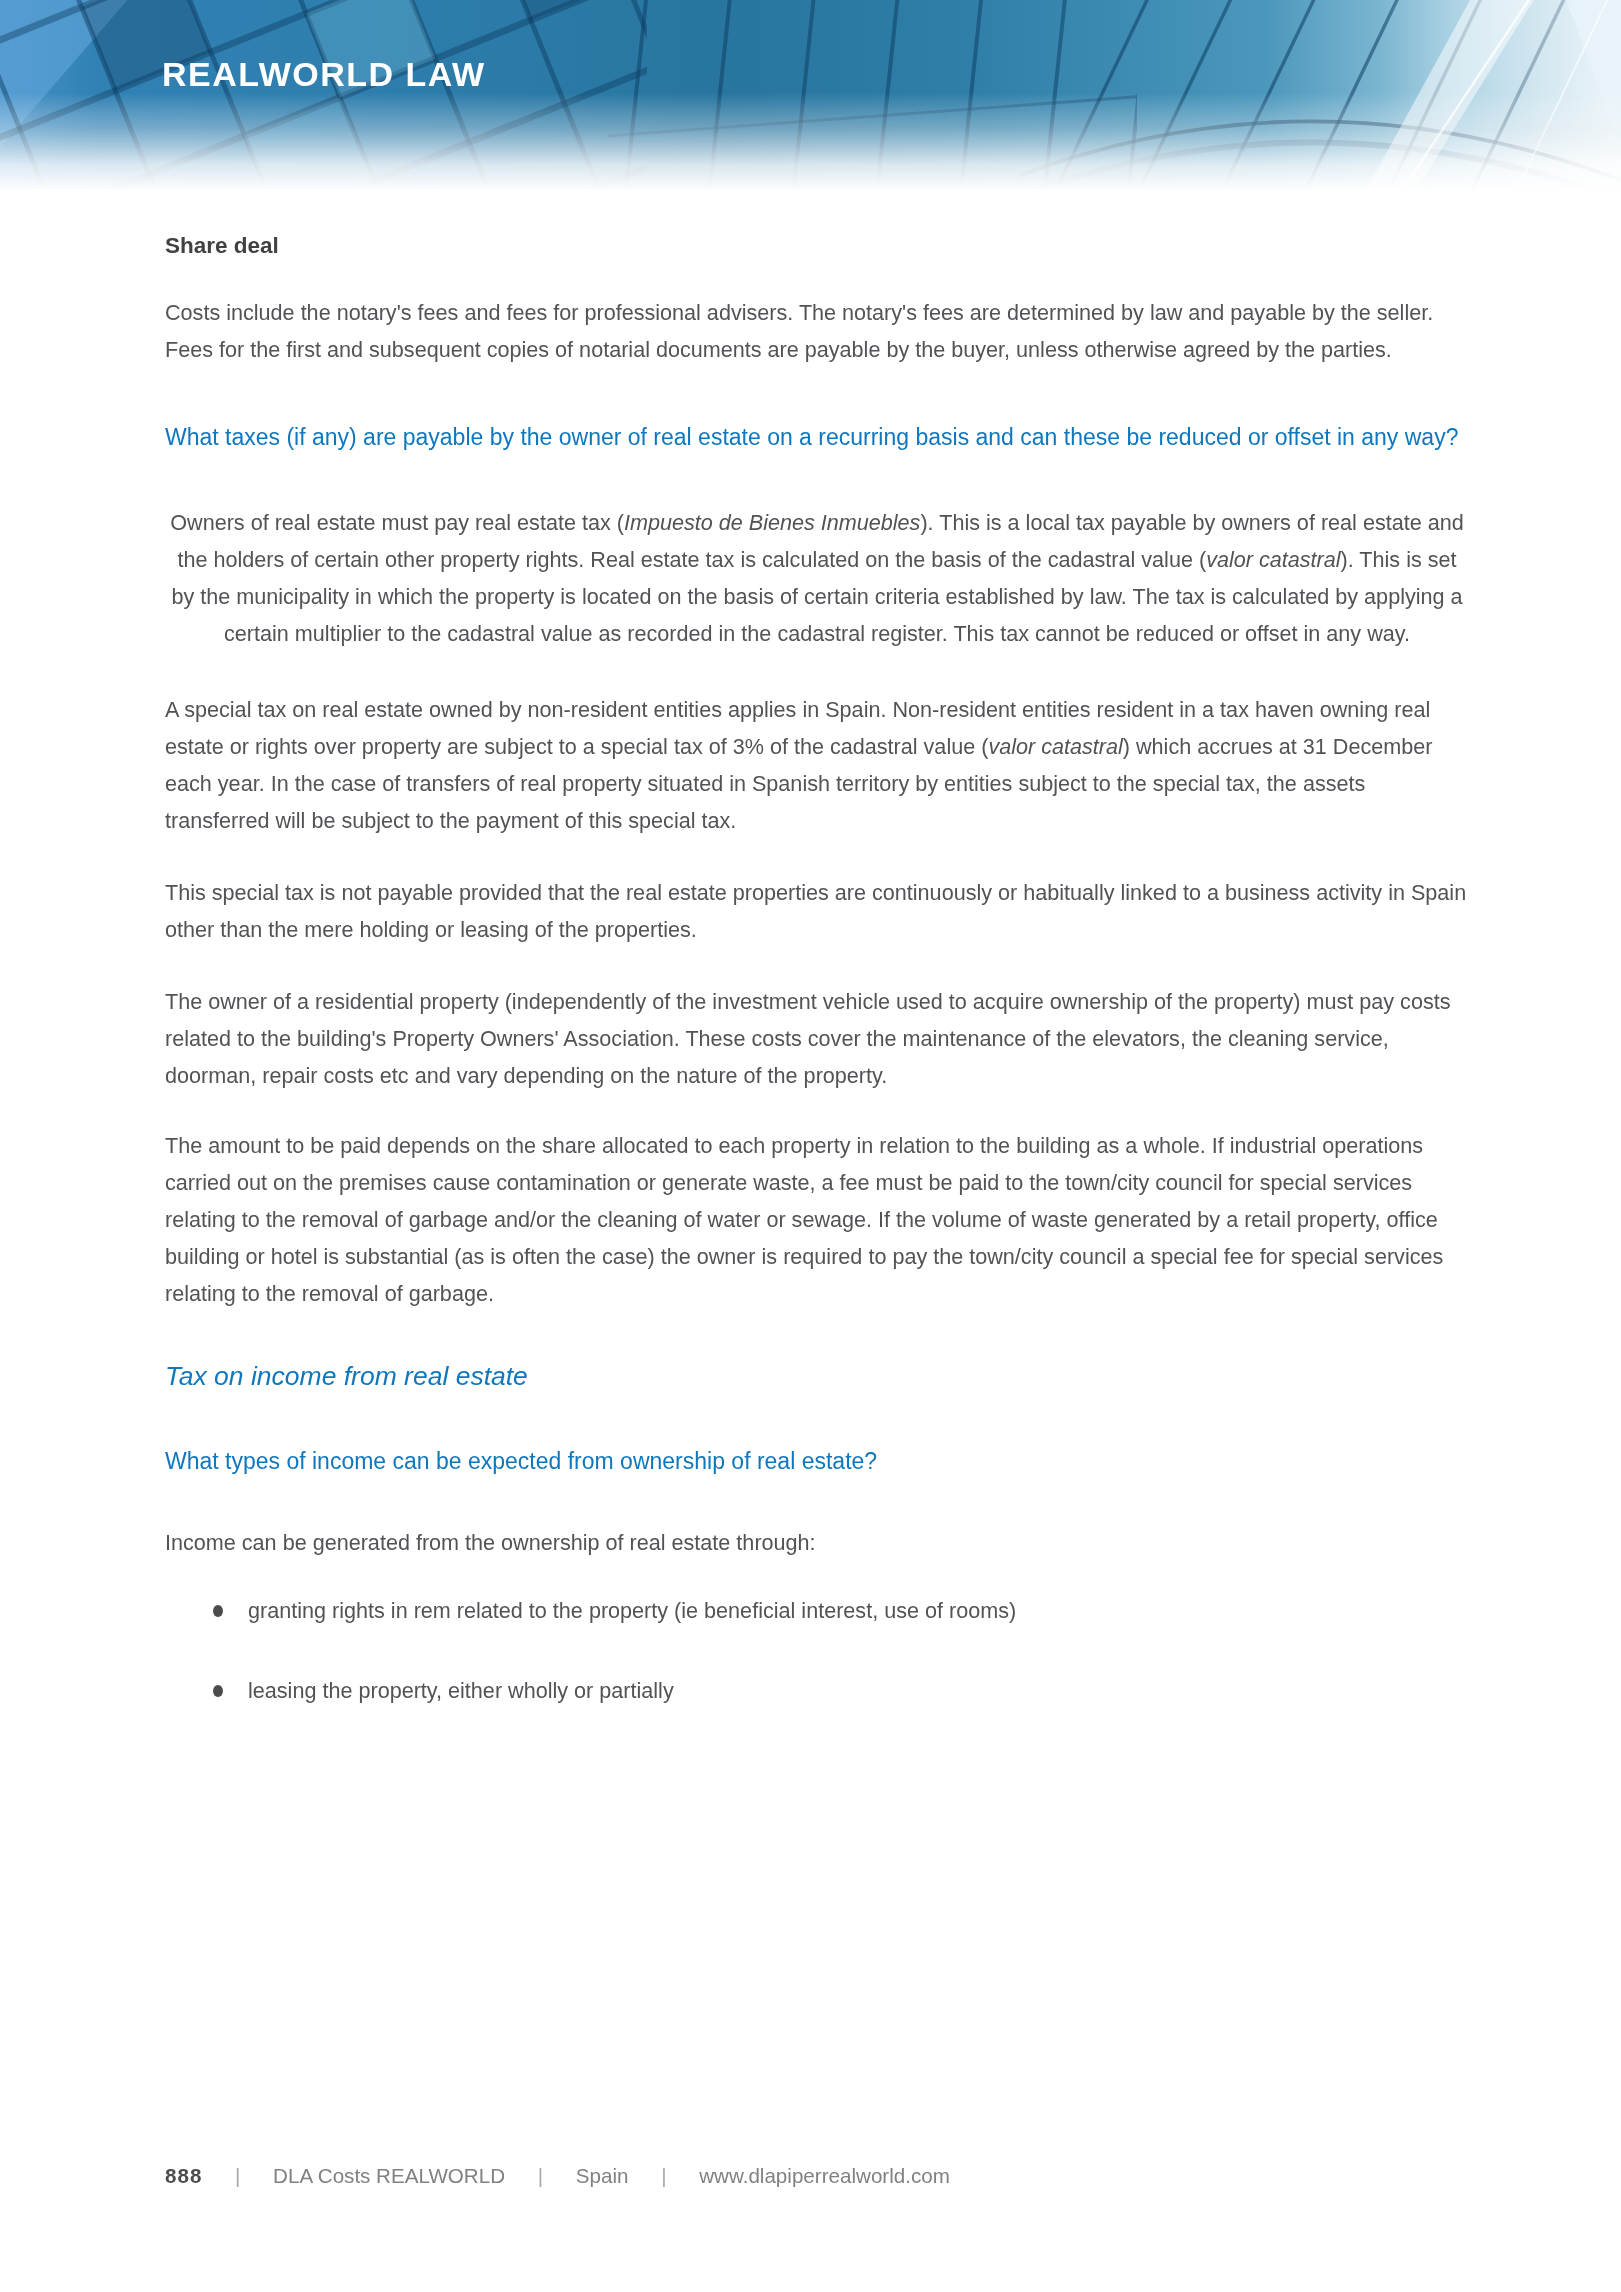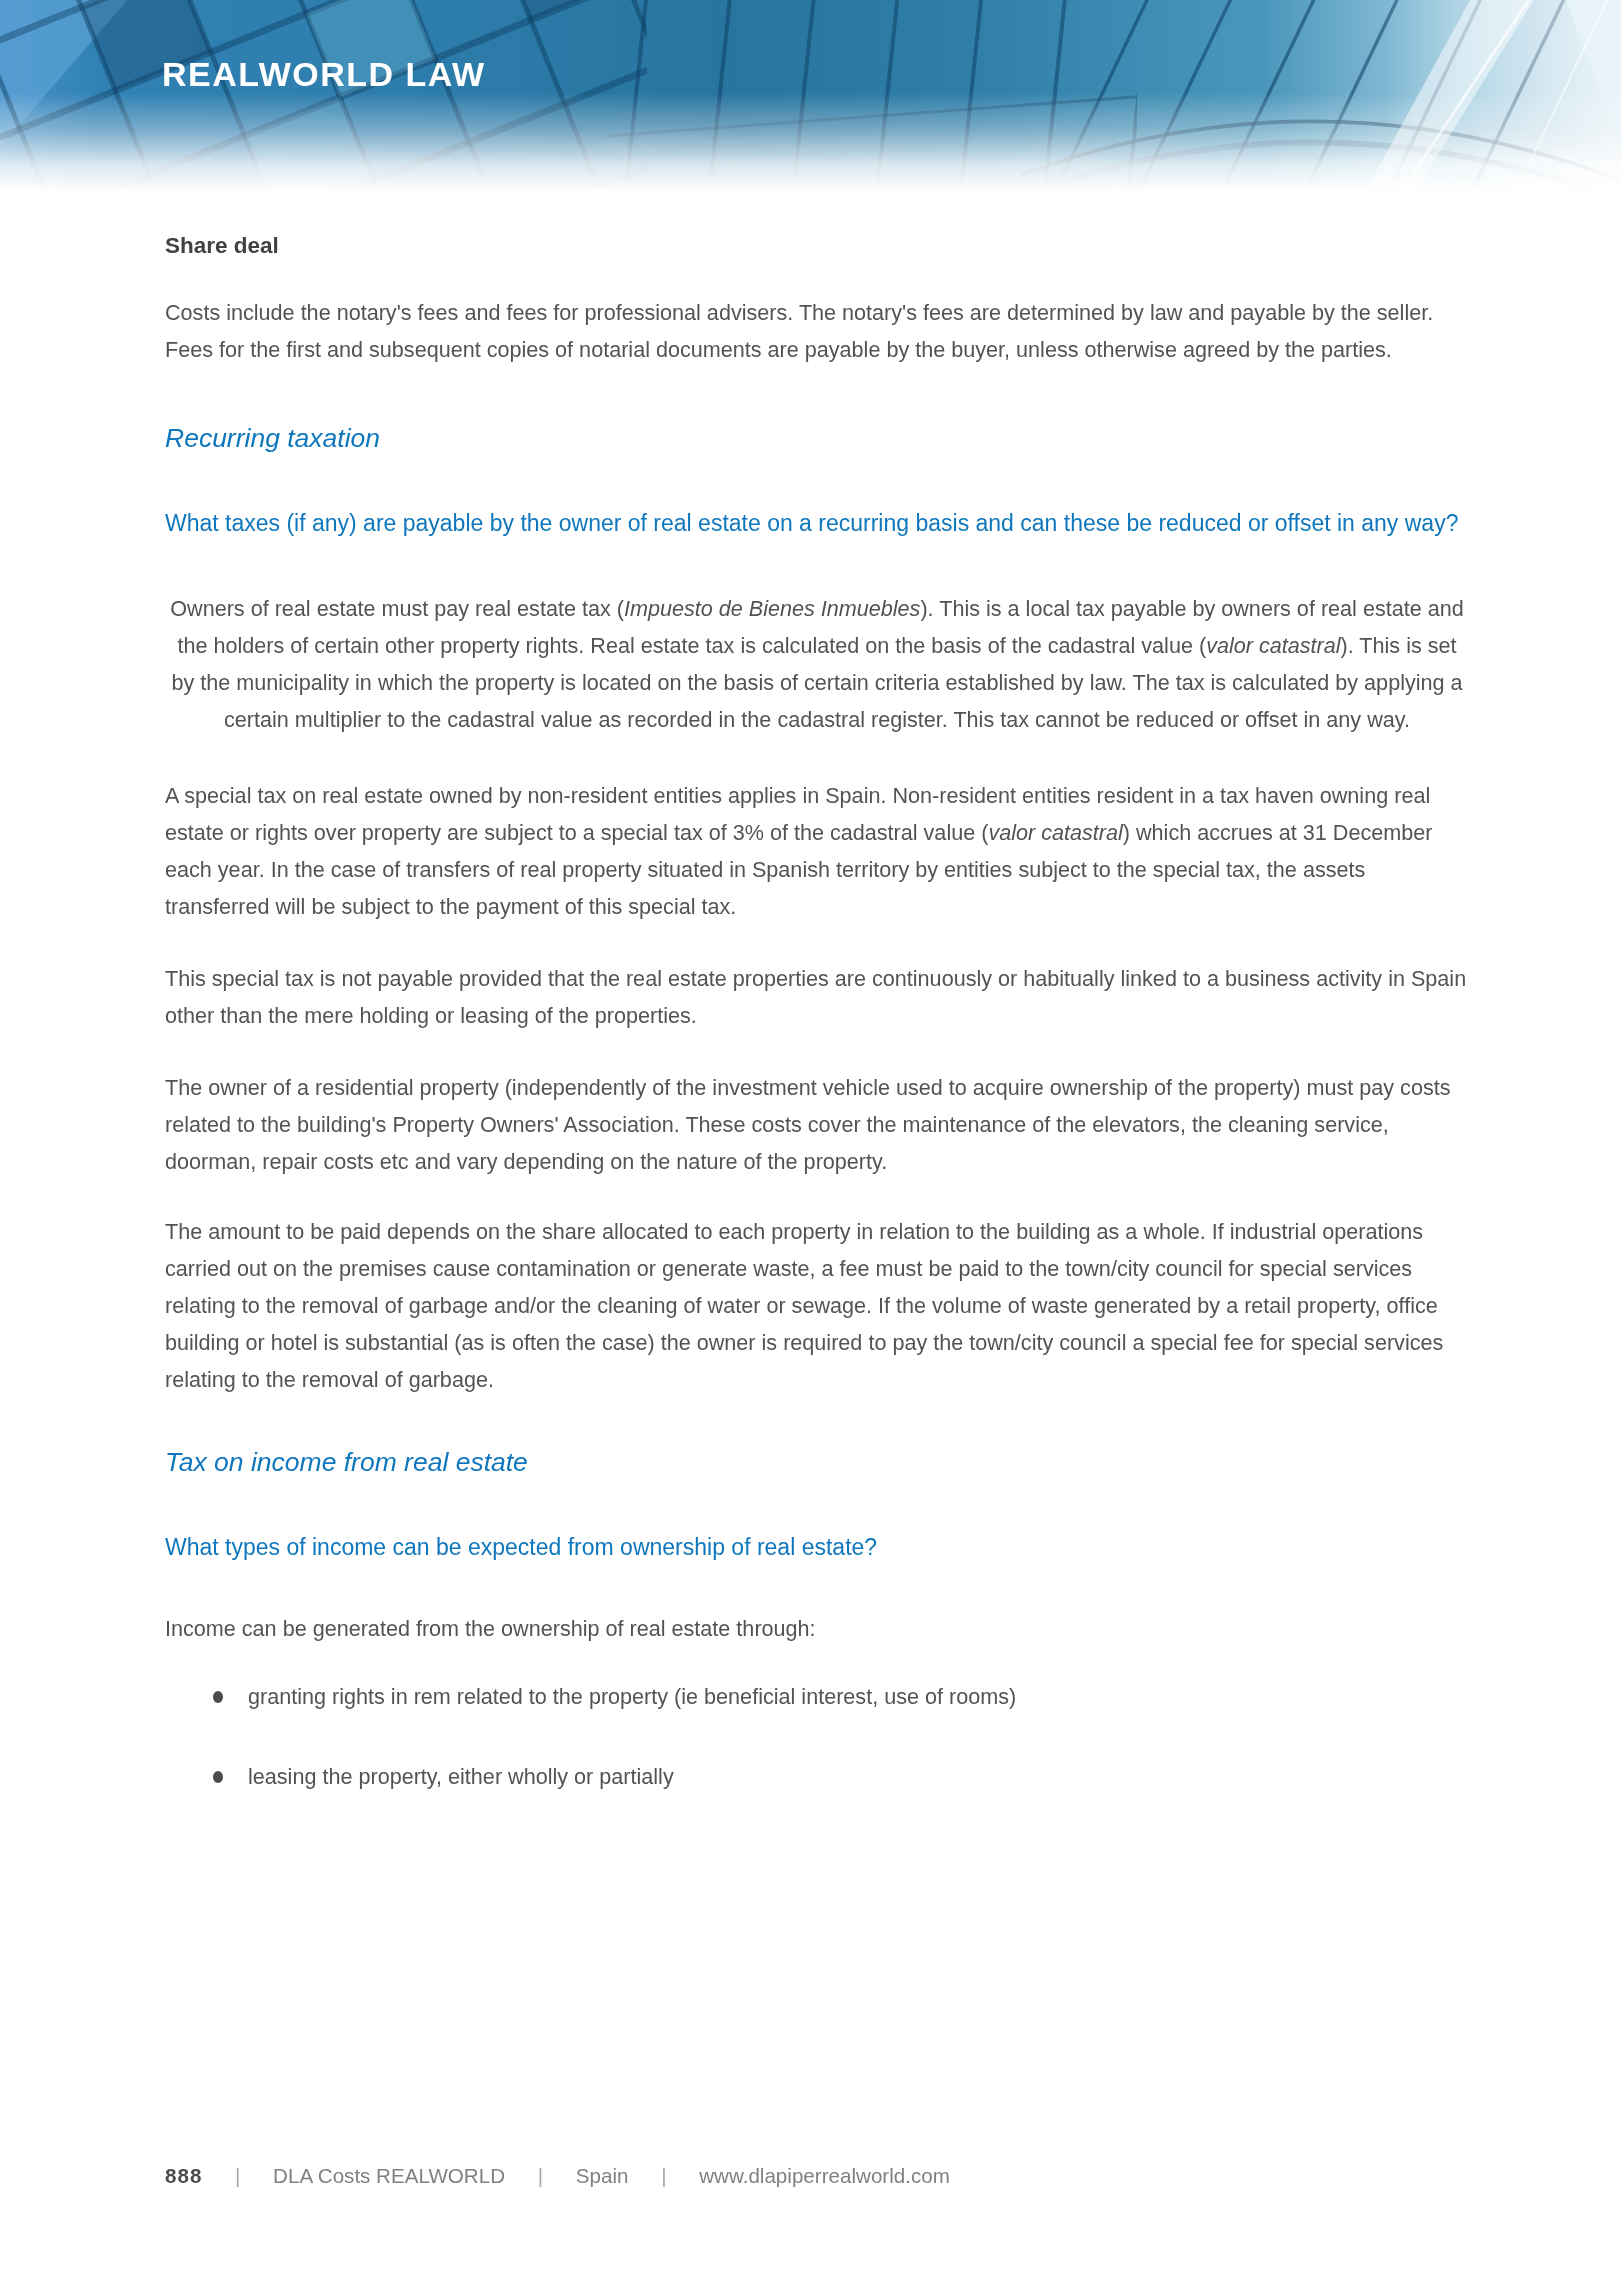--- a/index.html
+++ b/index.html
@@ -173,21 +173,20 @@
     </svg>
     <div class="banner-title">REALWORLD LAW</div>
   </div>
 
   <div class="content">
 
     <div class="h-bold">Share deal</div>
 
     <p class="para">Costs include the notary's fees and fees for professional advisers. The notary's fees are determined by law and payable by the seller. Fees for the first and subsequent copies of notarial documents are payable by the buyer, unless otherwise agreed by the parties.</p>
 
-    <div class="section-heading">Recurring taxation</div>
 
     <div class="question">What taxes (if any) are payable by the owner of real estate on a recurring basis and can these be reduced or offset in any way?</div>
 
     <p class="para p2"><span class="">Owners of real estate must pay real estate tax (</span><span class="it">Impuesto de Bienes Inmuebles</span><span class="">). This is a local tax payable by owners of real estate and the holders of certain other property rights. Real estate tax is calculated on the basis of the cadastral value (</span><span class="it">valor catastral</span><span class="">). This is set by the municipality in which the property is located on the basis of certain criteria established by law. The tax is calculated by applying a certain multiplier to the cadastral value as recorded in the cadastral register. This tax cannot be reduced or offset in any way.</span></p>
 
     <p class="para p3"><span class="">A special tax on real estate owned by non-resident entities applies in Spain. Non-resident entities resident in a tax haven owning real estate or rights over property are subject to a special tax of 3% of the cadastral value (</span><span class="it">valor catastral</span><span class="">) which accrues at 31 December each year. In the case of transfers of real property situated in Spanish territory by entities subject to the special tax, the assets transferred will be subject to the payment of this special tax.</span></p>
 
     <p class="para">This special tax is not payable provided that the real estate properties are continuously or habitually linked to a business activity in Spain other than the mere holding or leasing of the properties.</p>
 
 

